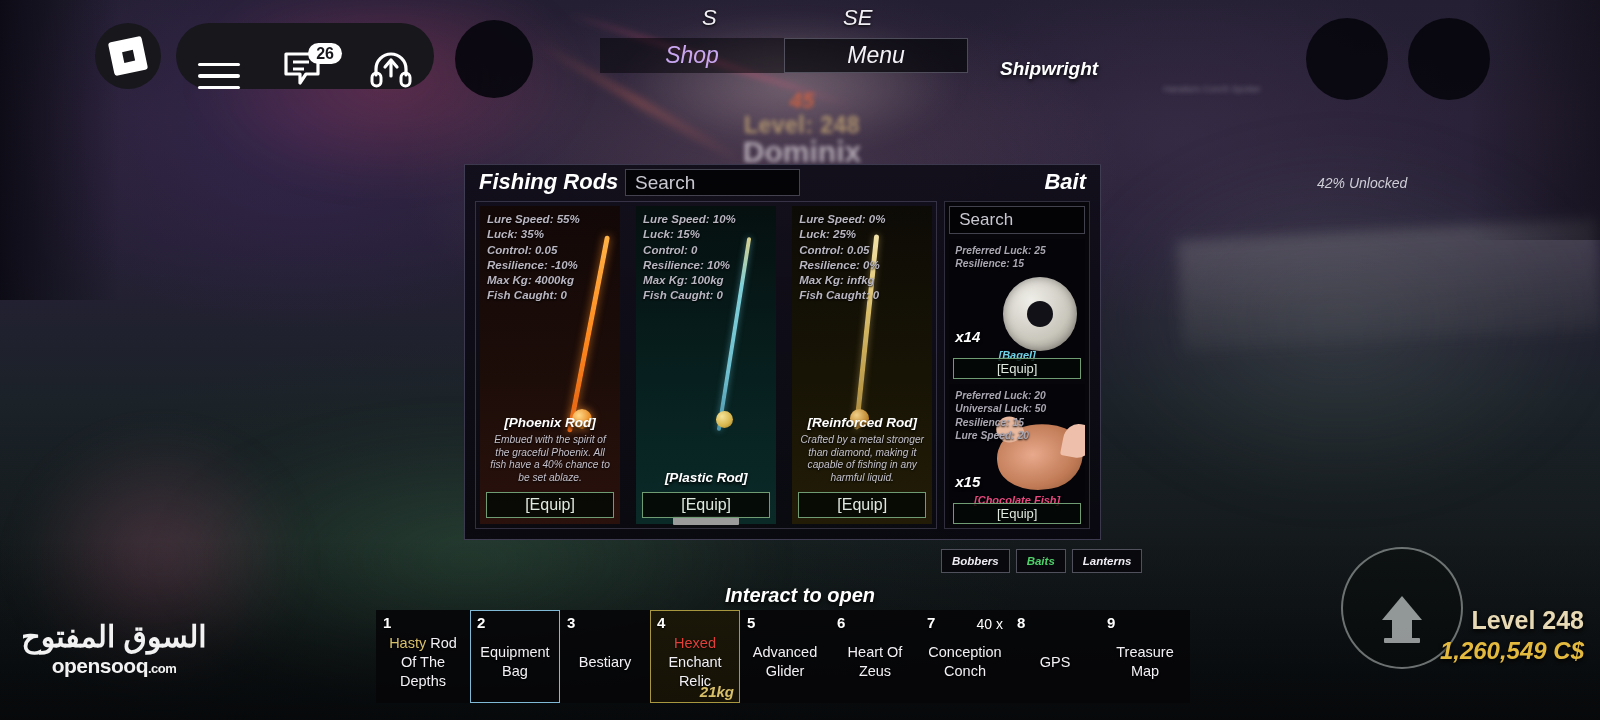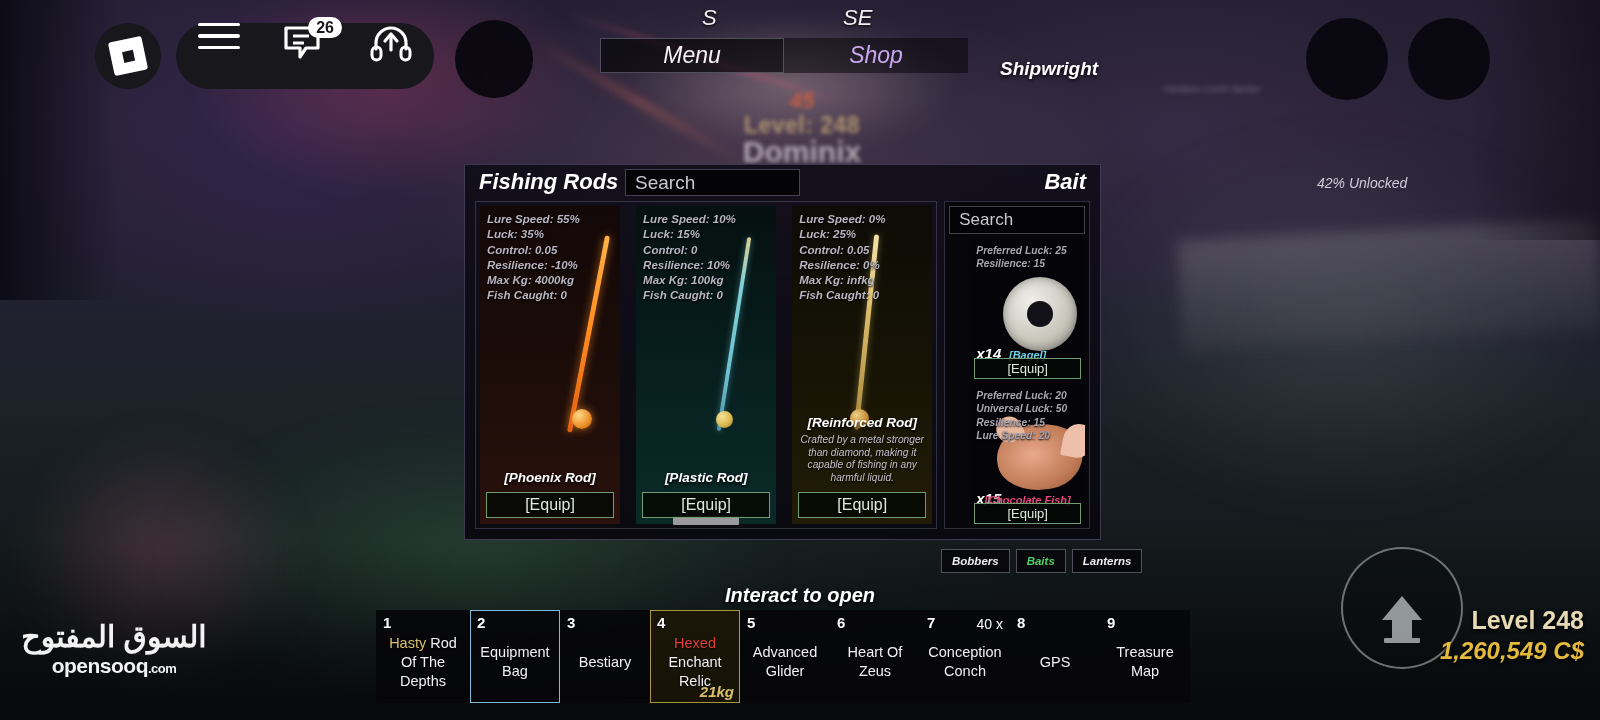--- a/index.html
+++ b/index.html
@@ -60,21 +60,21 @@
 
   
   .rbx-logo { position:absolute; left:95px; top:23px; width:66px; height:66px;
      border-radius:50%; background:#17171c; display:flex; align-items:center; justify-content:center; }
   .rbx-mark { width:34px; height:34px; background:#fff; transform:rotate(-12deg);
      display:flex; align-items:center; justify-content:center; border-radius:3px; }
   .rbx-mark i { display:block; width:11px; height:11px; background:#17171c; }
 
   .rbx-pill { position:absolute; left:176px; top:23px; width:258px; height:66px;
      border-radius:33px; background:#17171c; display:flex; align-items:center; }
-  .rbx-btn { flex:1; height:66px; display:flex; align-items:flex-start; justify-content:center;
+  .rbx-btn { flex:1; height:66px; display:flex; align-items:flex-end; justify-content:center;
      position:relative; }
   .ham { width:42px; height:26px; display:flex; flex-direction:column;
      justify-content:space-between; }
   .ham span { display:block; height:3.4px; background:#fff; border-radius:2px; }
   .chat-wrap { position:relative; width:46px; height:40px; }
   .badge { position:absolute; right:-14px; top:-6px; background:#fff; color:#17171c;
      font-size:16px; font-weight:700; border-radius:11px; padding:1px 8px; line-height:19px; }
 
   
   .dcircle { position:absolute; border-radius:50%; background:rgba(8,6,14,.93); }
@@ -157,38 +157,38 @@
   .hscroll { position:absolute; left:50%; transform:translateX(-50%); bottom:3px;
      width:66px; height:9px; background:#9b9b9b; border-radius:1px; }
 
   
   .bait-col { position:relative; width:148px; height:100%;
      border:1px solid rgba(110,105,135,.40); background:#07060b;
      padding:4px; display:flex; flex-direction:column; gap:5px; }
   .search-bait { height:28px; background:rgba(3,3,6,.9);
      border:1.3px solid rgba(130,128,150,.5); display:flex; align-items:center;
      padding-left:9px; font-size:17px; color:#c9c7d0; }
-  .bait-card { position:relative; height:143px; overflow:hidden; background:#050409;margin-left:21px; }
+  .bait-card { position:relative; height:143px; overflow:hidden; background:#050409; }
   .bait-stats { position:relative; z-index:3; padding:5px 0 0 6px; }
   .bait-stats div { font-size:10.3px; font-style:italic; font-weight:700; color:#a9a6b2;
      line-height:13.4px; text-shadow:0 1px 2px #000; }
   .bait-art { position:absolute; z-index:2; }
   .bagel { width:74px; height:74px; right:8px; top:38px; border-radius:50%;
      background:radial-gradient(circle at 38% 32%,#efeee8,#c9c6bc 58%,#8e8b82);
      box-shadow:inset 0 0 10px rgba(0,0,0,.35); }
   .bagel:after { content:""; position:absolute; left:50%; top:50%; width:26px; height:26px;
      transform:translate(-50%,-50%); border-radius:50%; background:#121117; }
   .choco { width:86px; height:66px; right:2px; top:40px;
      background:radial-gradient(ellipse at 42% 45%,#e8a98c,#c07a55 62%,#8b5434);
      border-radius:46% 58% 44% 56%/50% 46% 54% 50%; transform:rotate(-9deg); }
   .choco:before { content:""; position:absolute; right:-12px; top:6px; width:30px; height:34px;
      background:#eec0ab; border-radius:50% 8% 50% 8%; transform:rotate(20deg); }
   .choco:after { content:""; position:absolute; left:4px; top:-12px; width:26px; height:26px;
      background:#e9b99f; border-radius:50% 50% 6% 50%; transform:rotate(-14deg); }
-  .bait-qty { position:absolute; z-index:5; left:6px; bottom:17px; font-size:15px;
+  .bait-qty { position:absolute; z-index:5; left:6px; bottom:34px; font-size:15px;
      font-weight:700; font-style:italic; color:#fff; text-shadow:0 2px 3px #000; }
   .bait-name { position:absolute; z-index:5; left:0; right:0; bottom:18px; text-align:center;
      font-size:11px; font-weight:700; font-style:italic; text-shadow:0 1px 3px #000; }
   .bait-name.bagel-n { color:#6fd3e8; }
   .bait-name.choco-n { color:#e9477f; }
   .bait-equip { position:absolute; z-index:6; left:4px; right:4px; bottom:0; height:21px;
      background:rgba(4,8,5,.85); border:1.2px solid #6f9c72;
      display:flex; align-items:center; justify-content:center; font-size:13px; color:#dfe9df; }
 
   
@@ -304,22 +304,22 @@
       </svg>
     </div>
   </div>
 
   <div class="compass">
     <span class="c-s">S</span>
     <span class="c-se">SE</span>
   </div>
 
   <div class="topbtns">
+    <div class="topbtn noborder shop">Shop</div>
     <div class="topbtn">Menu</div>
-    <div class="topbtn noborder shop">Shop</div>
   </div>
   <div class="shipwright">Shipwright</div>
 
   <div class="panel">
     <div class="panel-head">
       <div class="panel-title">Fishing Rods</div>
       <div class="search-main">Search</div>
       <div class="unlocked">42% Unlocked</div>
       <div class="panel-title right">Bait</div>
     </div>
@@ -337,20 +337,21 @@
             <div class="rod-stats">
               <div>Lure Speed: 55%</div>
               <div>Luck: 35%</div>
               <div>Control: 0.05</div>
               <div>Resilience: -10%</div>
               <div>Max Kg: 4000kg</div>
               <div>Fish Caught: 0</div>
             </div>
             <div class="rod-foot">
               <div class="rod-name">[Phoenix Rod]</div>
+              <div class="rod-desc">Embued with the spirit of the graceful Phoenix. All fish have a 40% chance to be set ablaze.</div>
               <div class="equip-btn">[Equip]</div>
             </div>
           </div>
 
           <div class="rod tint-ice">
             <div class="rod-img">
               <div class="rod-stick i-stick"></div>
                 <div class="rod-stick i-knob"></div>
             </div>
             <div class="rod-stats">

